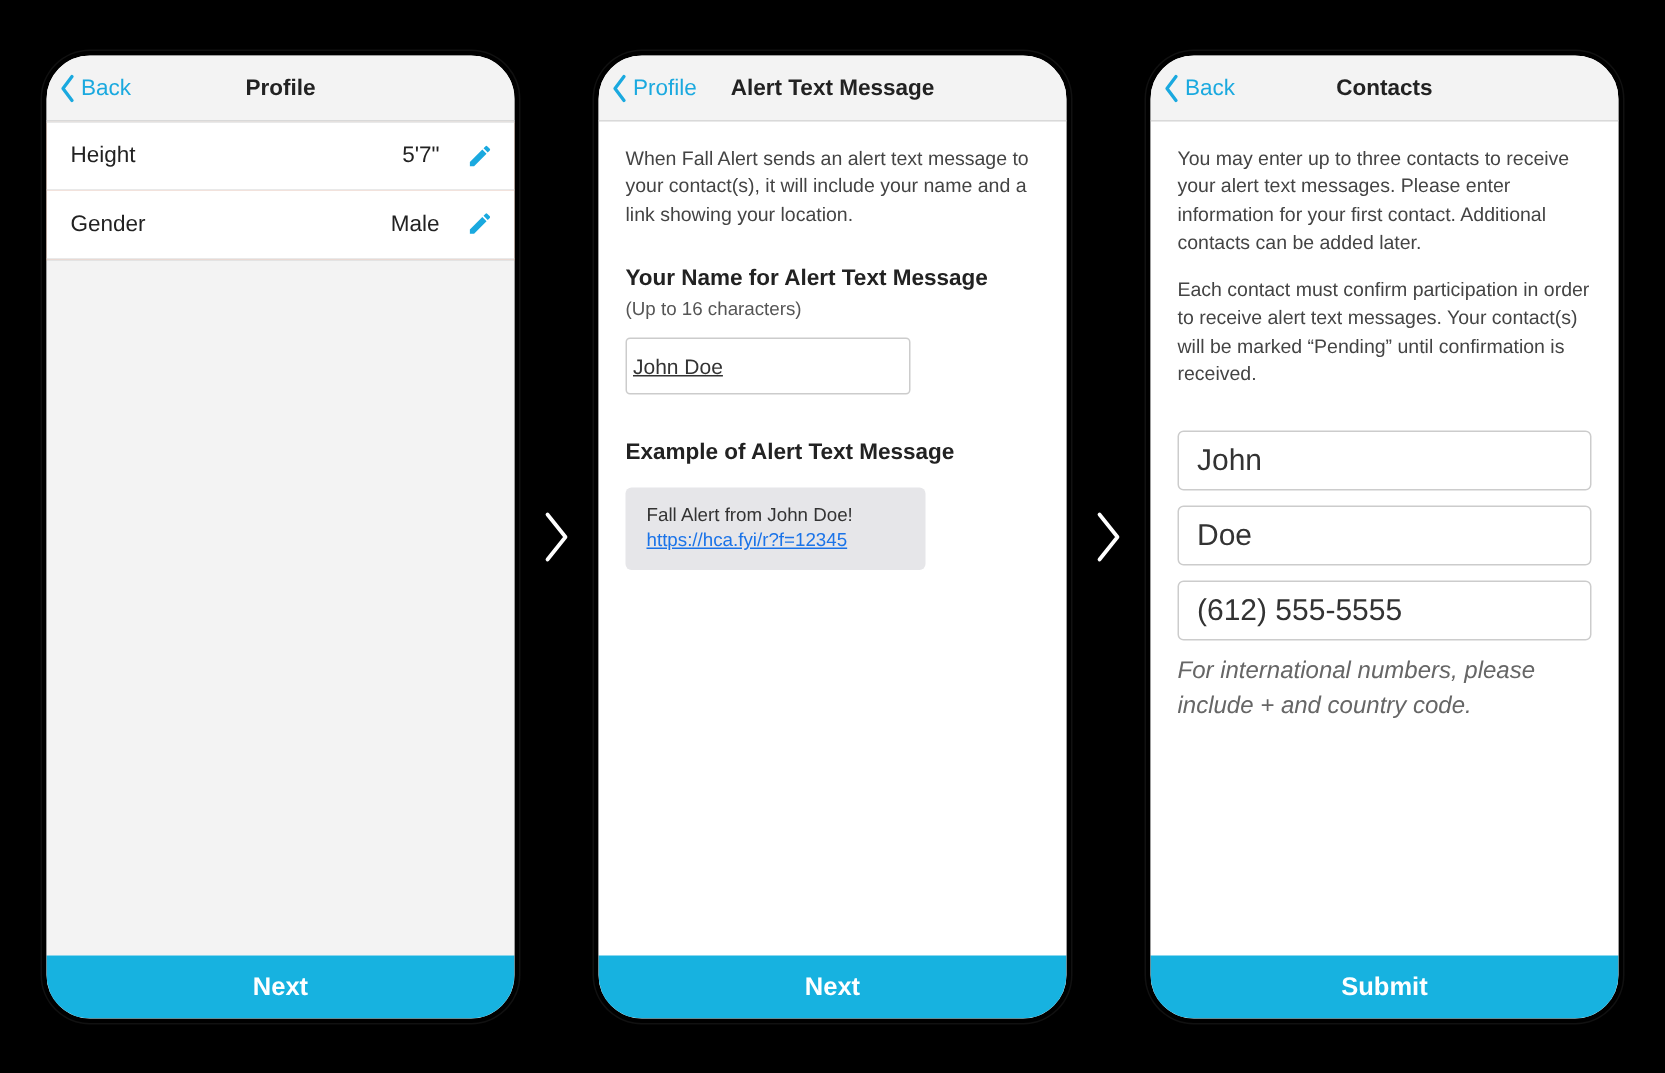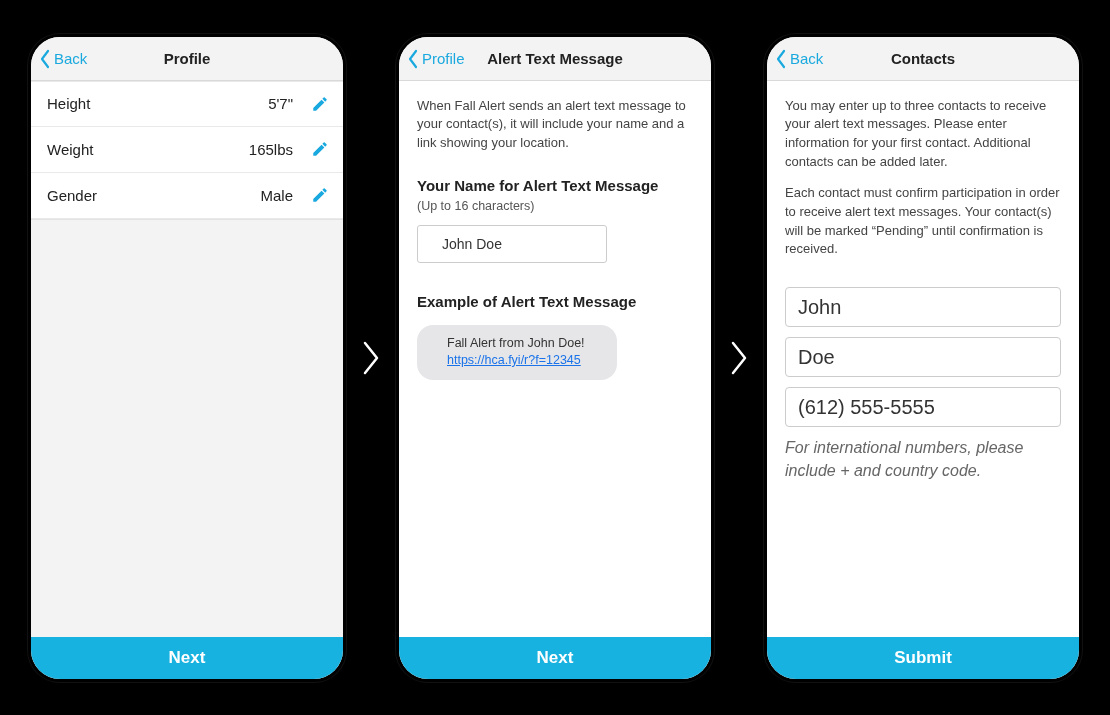--- a/index.html
+++ b/index.html
@@ -96,31 +96,32 @@
 
   
   .pad { padding: 16px 18px; font-size: 13px; color: #444; line-height: 1.45; }
   .sec-title { font-size: 15px; font-weight: 700; color: #222; margin-top: 22px; }
   .sub { font-size: 12.5px; color: #555; }
   .input {
     width: 190px;
     height: 38px;
     border: 1px solid #ccc;
     border-radius: 3px;
-    padding: 0 24px;
+    padding: 0 4px;
     font-size: 14px;
     color: #333;
     margin-top: 10px;
     display:flex;
     align-items:center;
+    text-decoration:underline;
   }
   .bubble {
     background: #e6e6e9;
-    border-radius: 16px;
-    padding: 10px 30px;
+    border-radius: 4px;
+    padding: 10px 14px;
     width: 200px;
     margin-top: 12px;
     font-size: 12.5px;
     color: #333;
     line-height: 1.4;
   }
   .bubble .link { color: #1a73e8; text-decoration: underline; }
 
   .field {
     width: 100%;
@@ -168,30 +169,20 @@
           <span class="lbl">Height</span>
           <span class="spacer"></span>
           <span class="val">5'7"</span>
           <span class="edit-icon">
               <svg viewBox="0 0 24 24">
                 <path fill="#1aa9df" d="M3 17.25V21h3.75L17.81 9.94l-3.75-3.75L3 17.25zM20.71 7.04a1 1 0 0 0 0-1.41l-2.34-2.34a1 1 0 0 0-1.41 0l-1.83 1.83 3.75 3.75 1.83-1.83z"></path>
               </svg>
             </span>
         </div>
         <div class="row">
-          <span class="lbl">Weight</span>
-          <span class="spacer"></span>
-          <span class="val">165lbs</span>
-          <span class="edit-icon">
-              <svg viewBox="0 0 24 24">
-                <path fill="#1aa9df" d="M3 17.25V21h3.75L17.81 9.94l-3.75-3.75L3 17.25zM20.71 7.04a1 1 0 0 0 0-1.41l-2.34-2.34a1 1 0 0 0-1.41 0l-1.83 1.83 3.75 3.75 1.83-1.83z"></path>
-              </svg>
-            </span>
-        </div>
-        <div class="row">
           <span class="lbl">Gender</span>
           <span class="spacer"></span>
           <span class="val">Male</span>
           <span class="edit-icon">
               <svg viewBox="0 0 24 24">
                 <path fill="#1aa9df" d="M3 17.25V21h3.75L17.81 9.94l-3.75-3.75L3 17.25zM20.71 7.04a1 1 0 0 0 0-1.41l-2.34-2.34a1 1 0 0 0-1.41 0l-1.83 1.83 3.75 3.75 1.83-1.83z"></path>
               </svg>
             </span>
         </div>
       </div>

